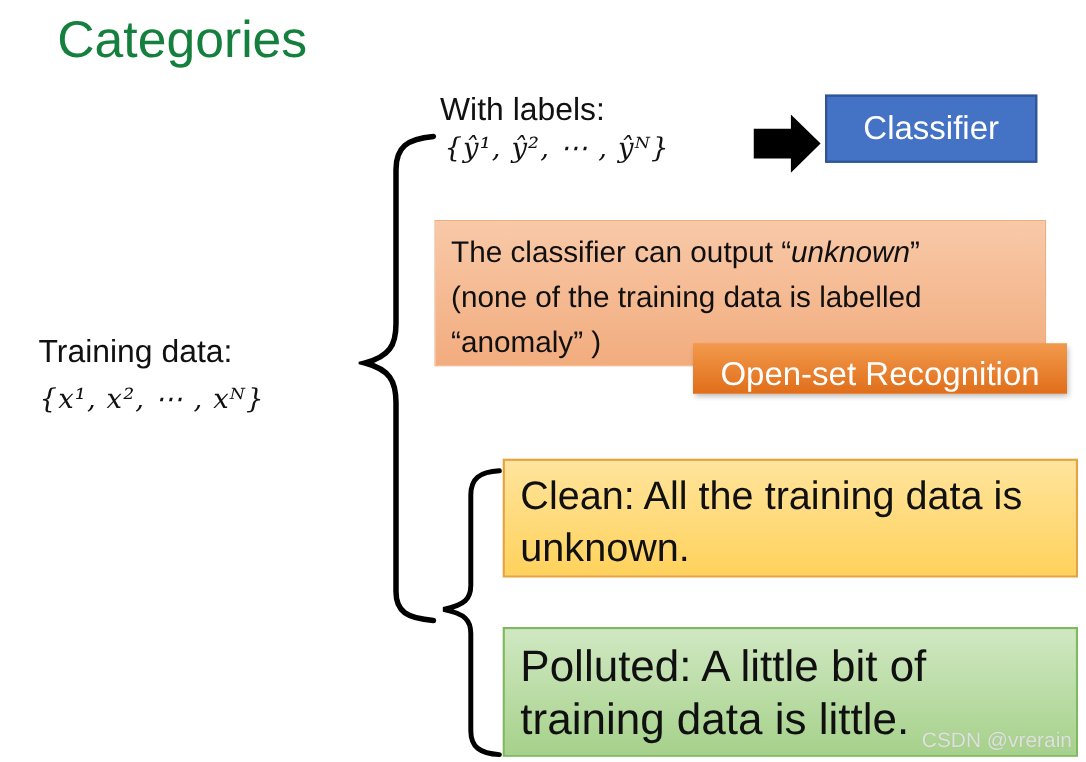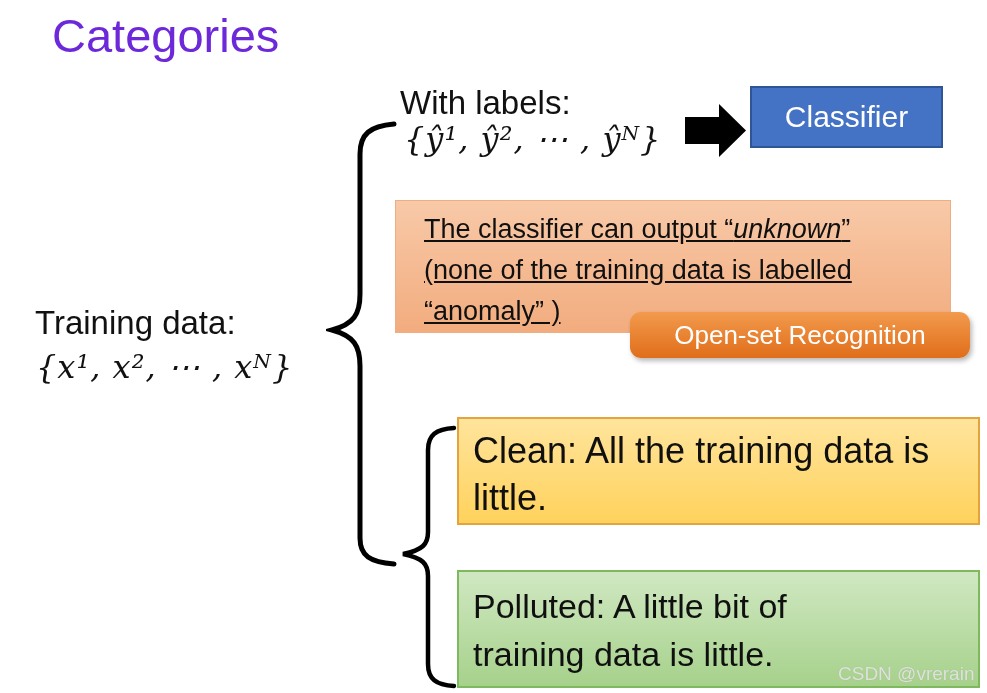--- a/index.html
+++ b/index.html
@@ -1,63 +1,63 @@
 <!DOCTYPE html>
 <html><head>
 <meta charset="utf-8">
 <style>
   html,body{margin:0;padding:0;background:#fff;}
   #slide{
     position:relative;width:987px;height:693px;background:#ffffff;overflow:hidden;
     font-family:"Liberation Sans","DejaVu Sans",sans-serif;color:#1a1a1a;
   }
   .abs{position:absolute;}
-  #title{left:52px;top:8px;font-size:47px;font-weight:300;letter-spacing:0px;color:#6d28d9;}
-  .label-text{font-size:33px;color:#111;}
+  #title{left:52px;top:8px;font-size:47px;font-weight:300;letter-spacing:0px;color:#15803d;}
+  .label-text{font-size:29px;color:#111;}
   .math{
     font-family:"DejaVu Serif","Liberation Serif",serif;
-    font-style:italic;font-size:32px;color:#111;letter-spacing:1px;
+    font-style:italic;font-size:25px;color:#111;letter-spacing:1px;
   }
   #training-label{left:35px;top:304px;}
   #training-math{left:36px;top:348px;}
   #withlabels-label{left:400px;top:84px;}
   #withlabels-math{left:404px;top:120px;}
 
   #classifier-box{
     left:750px;top:86px;width:193px;height:62px;
     background:#4472C4;border:2px solid #2F5597;box-sizing:border-box;
     display:flex;align-items:center;justify-content:center;
     color:#ffffff;font-size:30px;
   }
   #callout-box{
     left:395px;top:200px;width:556px;height:133px;
     background:linear-gradient(180deg,#F8C9A8 0%,#F2AC7E 100%);
     border:1px solid #EFAE82;box-sizing:border-box;
-    padding:8px 12px 0 28px;font-size:27px;line-height:41px;color:#101010;text-decoration:underline;
+    padding:8px 12px 0 14px;font-size:27px;line-height:41px;color:#101010;
   }
   #callout-box .line{white-space:nowrap;}
   #callout-box i{font-style:italic;}
   #openset-box{
     left:630px;top:312px;width:340px;height:46px;
     background:linear-gradient(180deg,#F29A4D 0%,#E06E1A 100%);
-    border-radius:11px;box-shadow:2px 3px 5px rgba(0,0,0,0.28);
-    display:flex;align-items:center;justify-content:center;
-    color:#ffffff;font-size:26px;
+    border-radius:0;box-shadow:2px 3px 5px rgba(0,0,0,0.28);
+    display:flex;align-items:flex-end;justify-content:center;
+    color:#ffffff;font-size:30px;
   }
   #clean-box{
     left:457px;top:417px;width:523px;height:108px;
     background:linear-gradient(180deg,#FFE49C 0%,#FFD25C 100%);
     border:2px solid #E5A33D;box-sizing:border-box;
     padding:8px 0 0 14px;font-size:36px;line-height:47px;color:#101010;
   }
   #polluted-box{
     left:457px;top:570px;width:523px;height:118px;
     background:linear-gradient(180deg,#D0E8C2 0%,#A6D18B 100%);
     border:2px solid #7FB95E;box-sizing:border-box;
-    padding:10px 18px 0 14px;font-size:34px;line-height:48px;color:#101010;
+    padding:10px 18px 0 14px;font-size:40px;line-height:48px;color:#101010;
   }
   .box-line{display:block;white-space:nowrap;}
   #watermark{
     left:838px;top:663px;font-size:19px;color:#E3E3E3;opacity:0.92;
     text-shadow:0 0 1px rgba(120,120,120,0.35);
     text-align:center;
   }
   svg{display:block;}
 </style>
 </head>
@@ -94,21 +94,21 @@
     <div class="line">(none of the training data is labelled</div>
     <div class="line">“anomaly” )</div>
   </div>
 
   <div id="openset-box" class="abs">
     <span>Open-set Recognition</span>
   </div>
 
   <div id="clean-box" class="abs">
     <span class="box-line">Clean: All the training data is</span>
-    <span class="box-line">little.</span>
+    <span class="box-line">unknown.</span>
   </div>
 
   <div id="polluted-box" class="abs">
     <span class="box-line">Polluted: A little bit of</span>
     <span class="box-line">training data is little.</span>
   </div>
 
   <div id="watermark" class="abs">CSDN @vrerain</div>
 
 </div>

